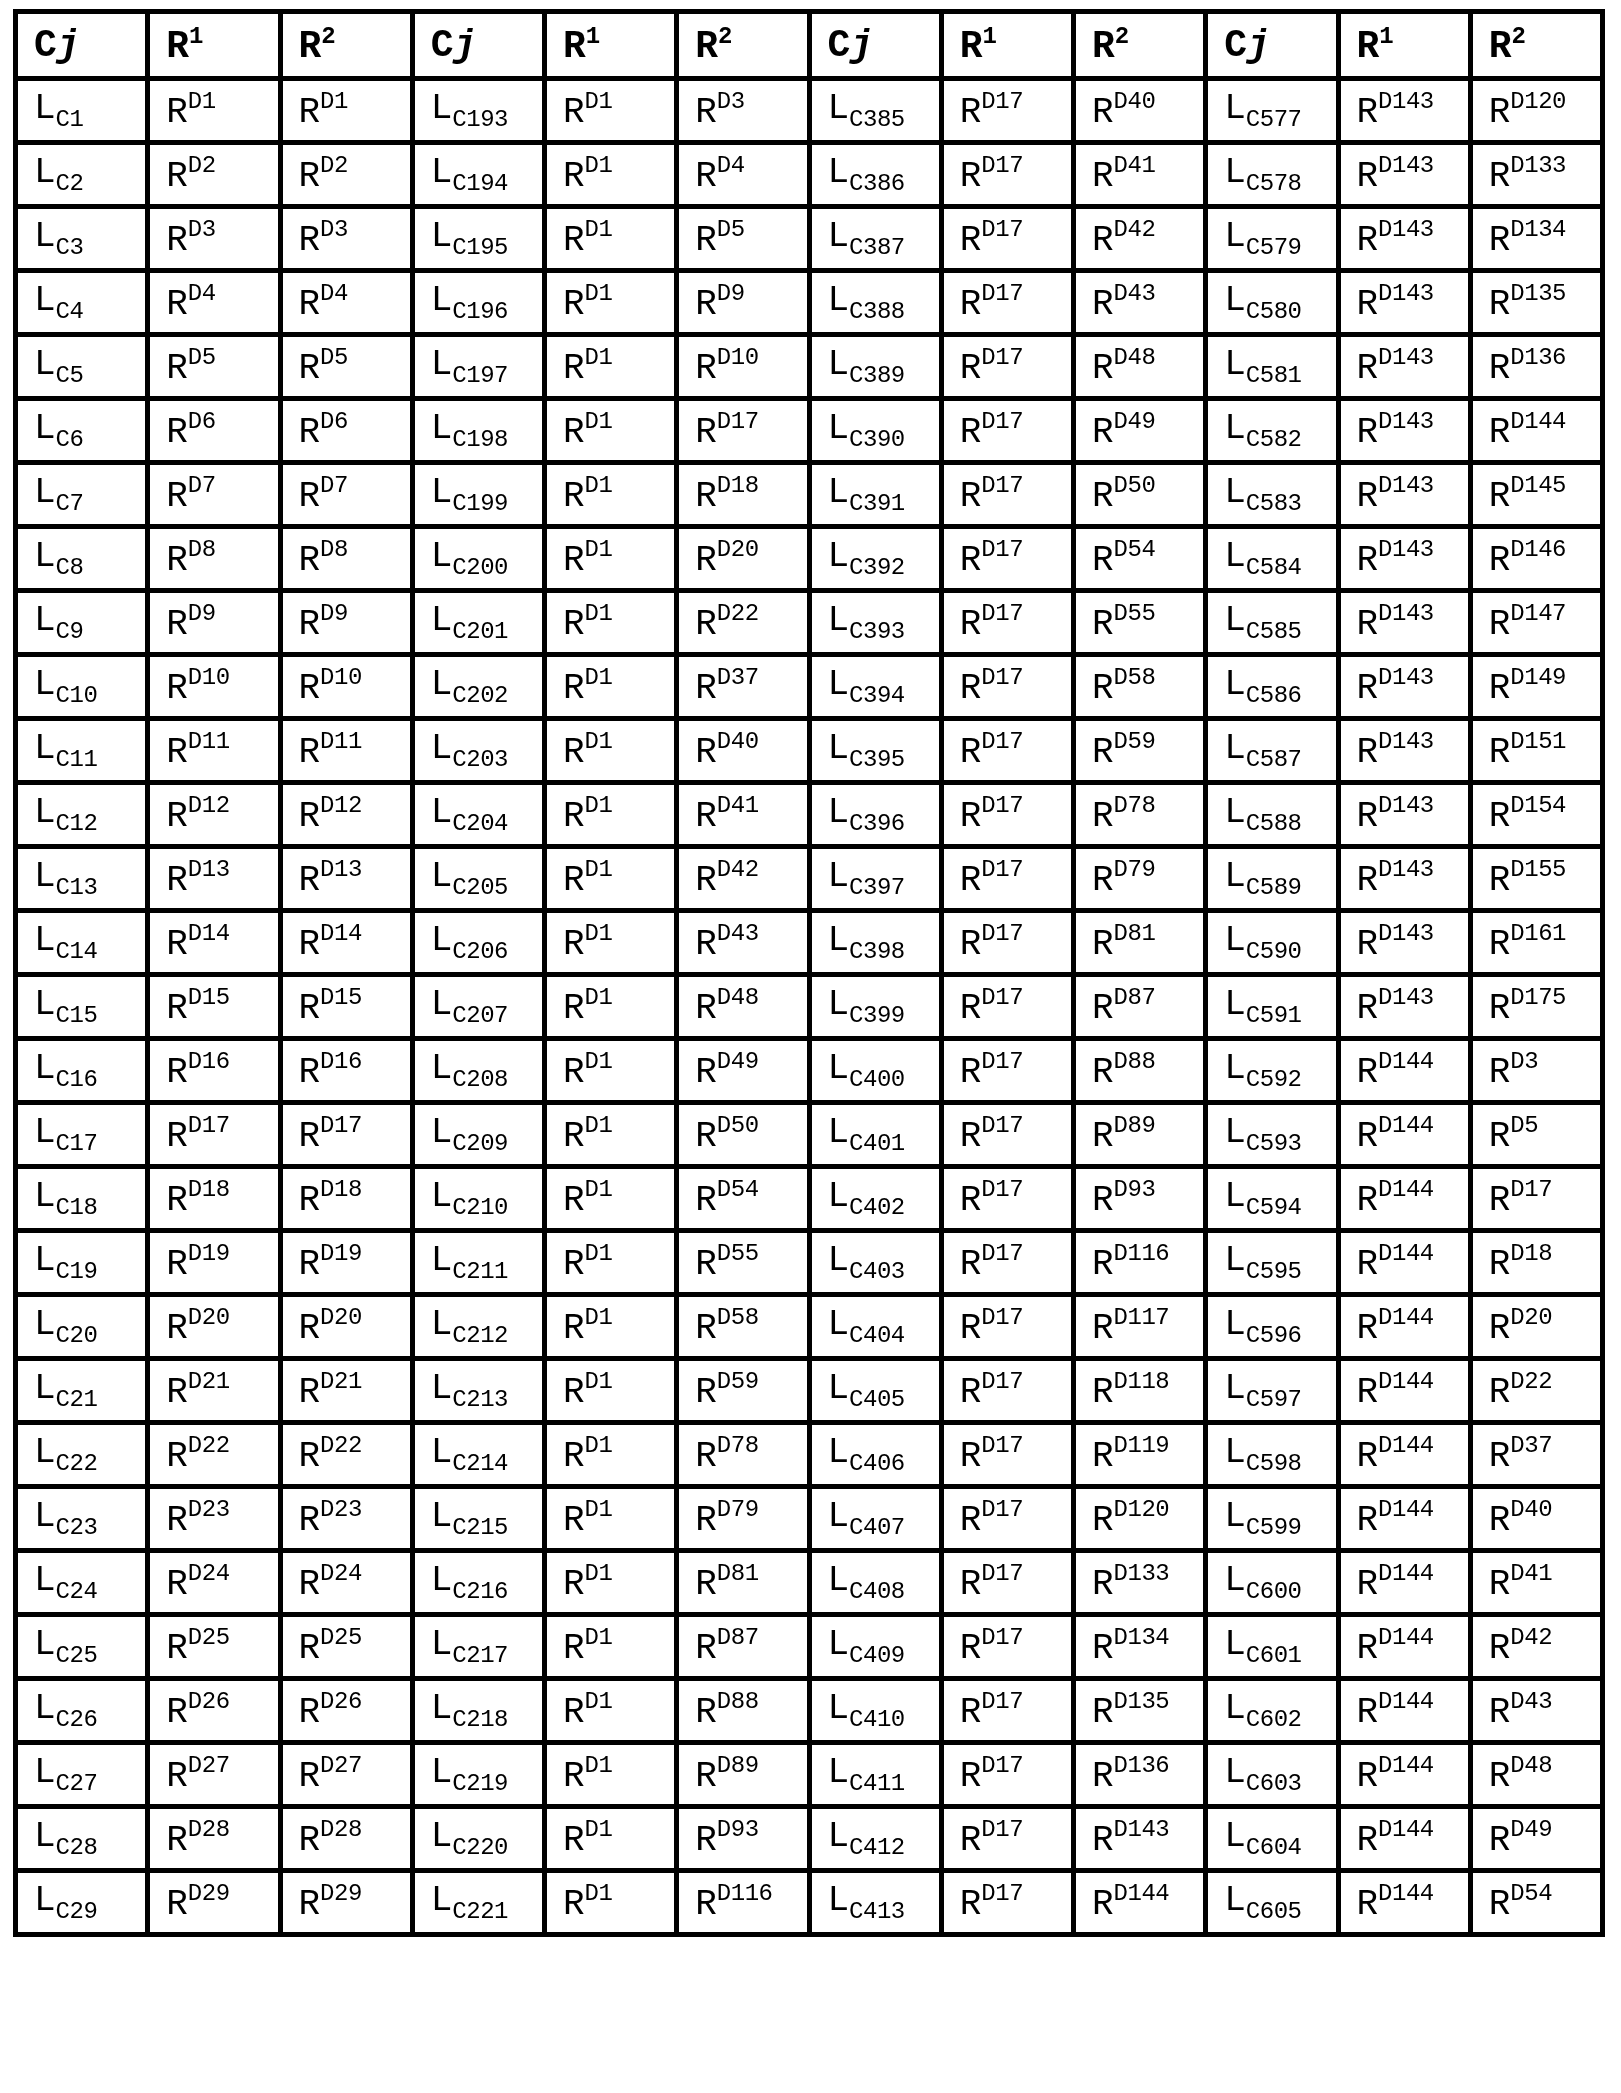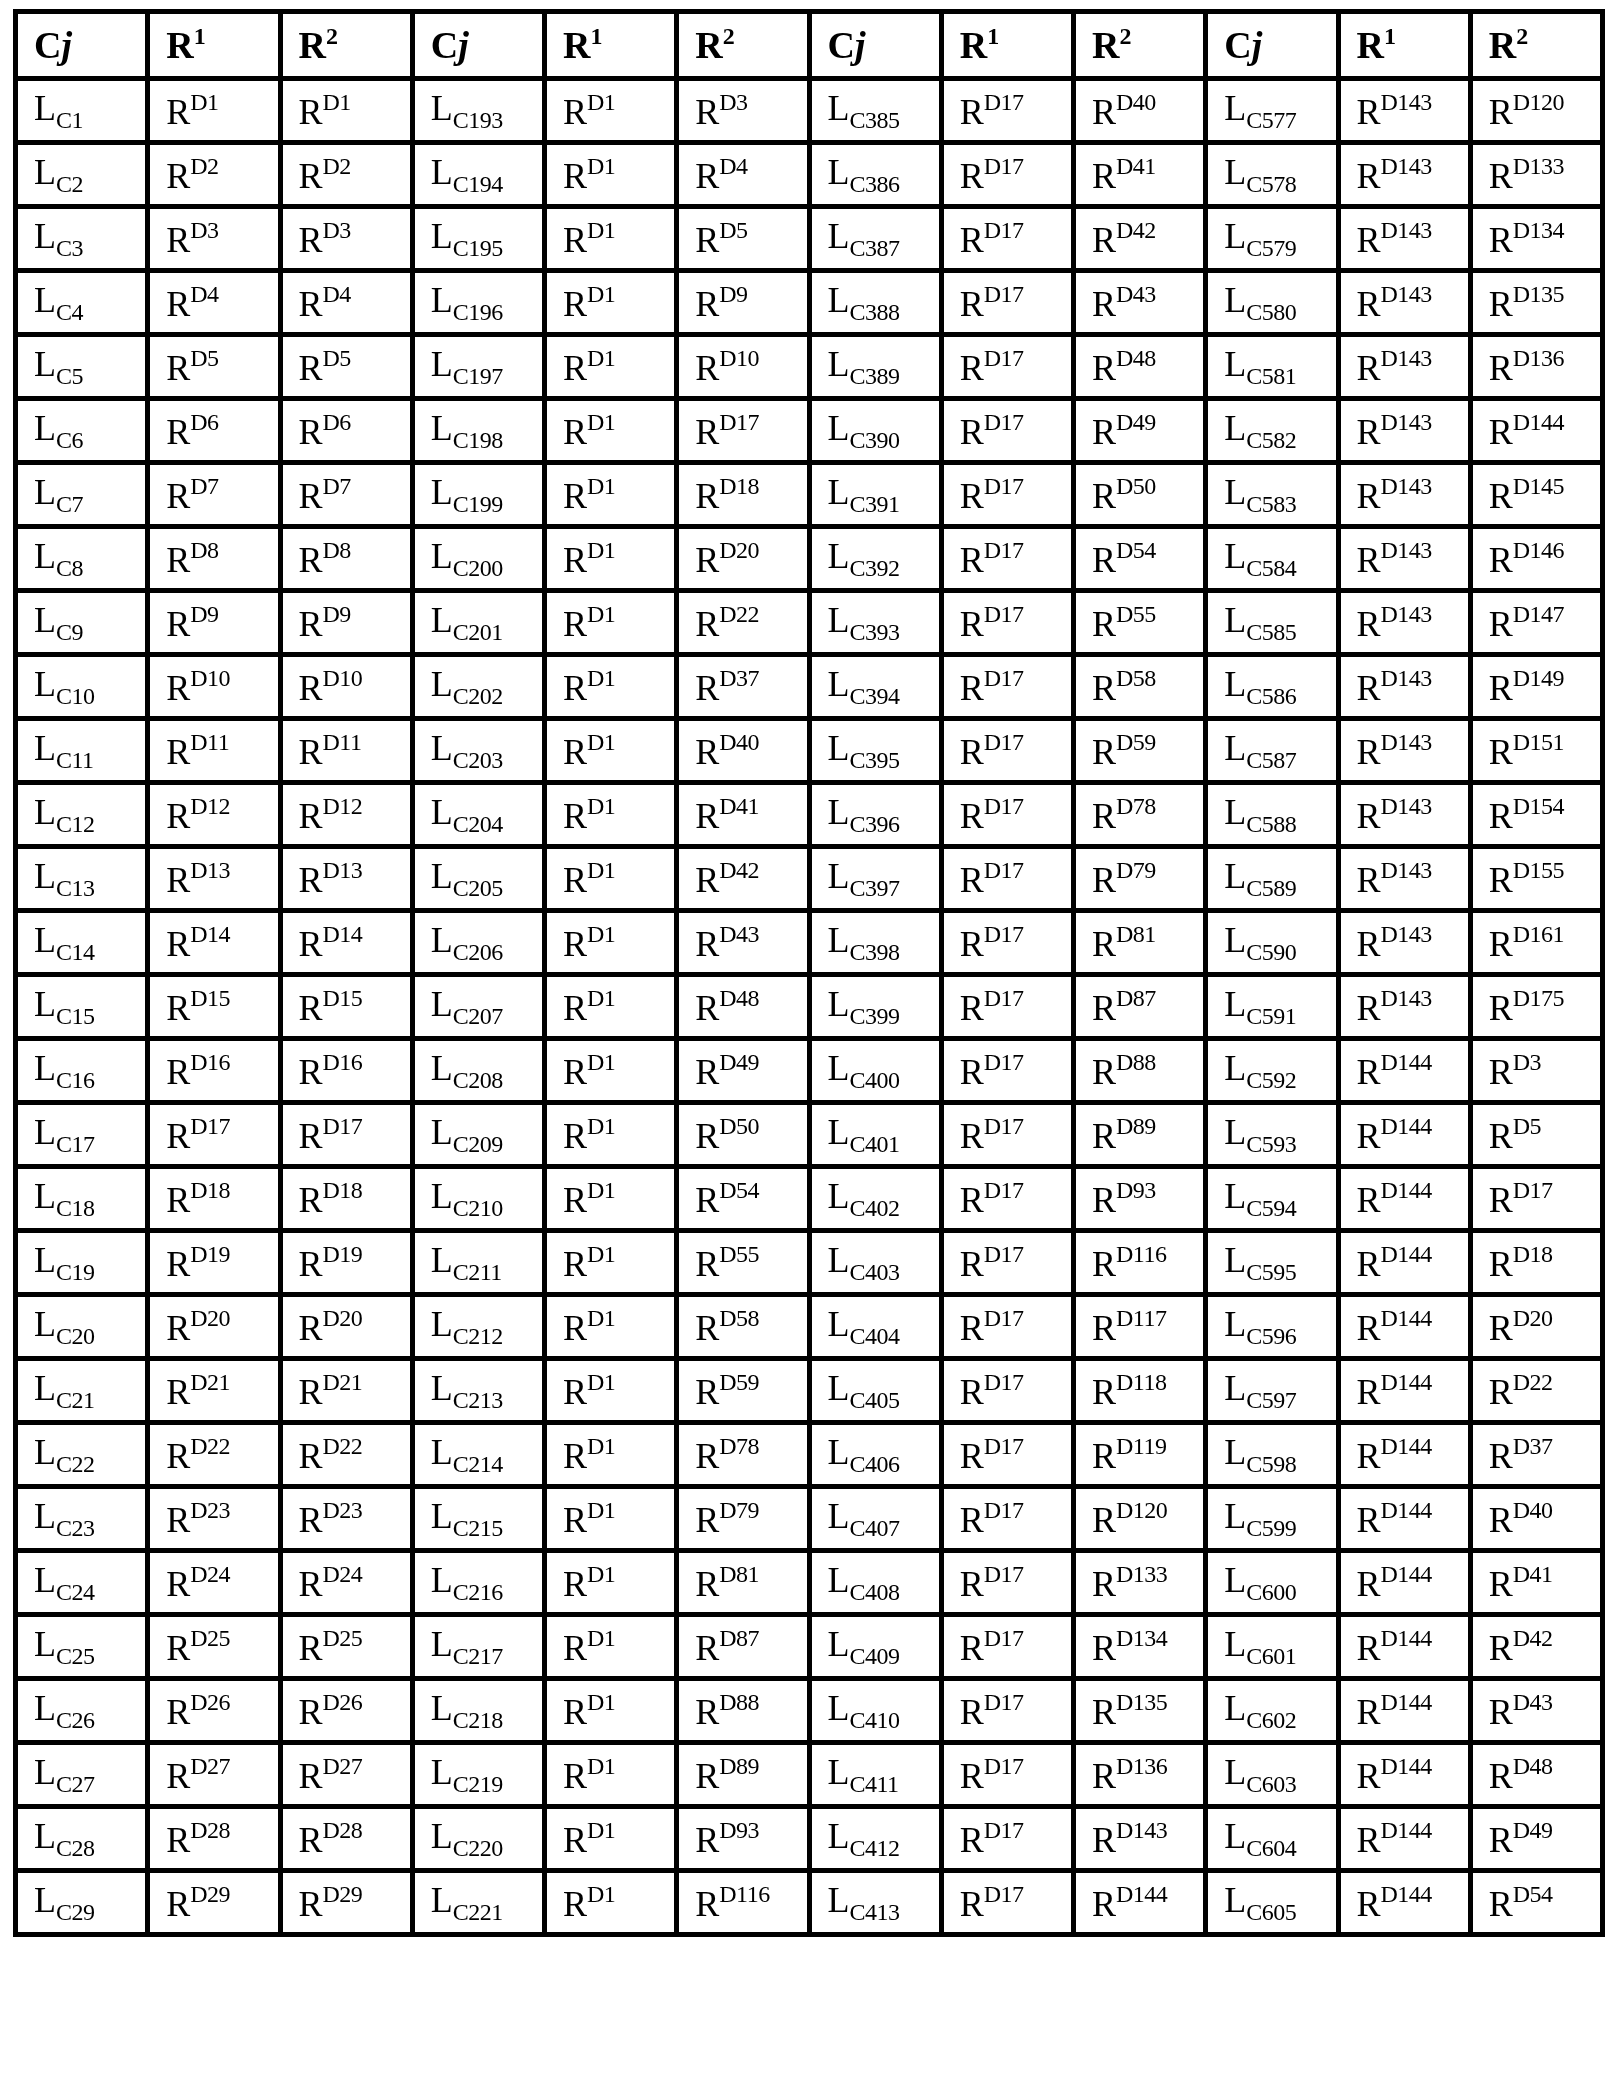--- a/index.html
+++ b/index.html
@@ -3,21 +3,21 @@
 <meta charset="utf-8">
 <style>
   html, body { margin: 0; padding: 0; background: #ffffff; }
   body { width: 1621px; height: 2093px; position: relative; overflow: hidden; }
   table.ligand-table {
     position: absolute;
     left: 13px; top: 9px;
     width: 1592px; height: 1667px;
     border-collapse: collapse;
     table-layout: fixed;
-    font-family: Liberation Serif, serif;
+    font-family: Liberation Mono, monospace;
     color: #000000;
   }
   table.ligand-table td, table.ligand-table th {
     border: 5px solid #000000;
     padding: 0 0 0 16px;
     text-align: left;
     vertical-align: middle;
     overflow: hidden;
     white-space: nowrap;
   }

